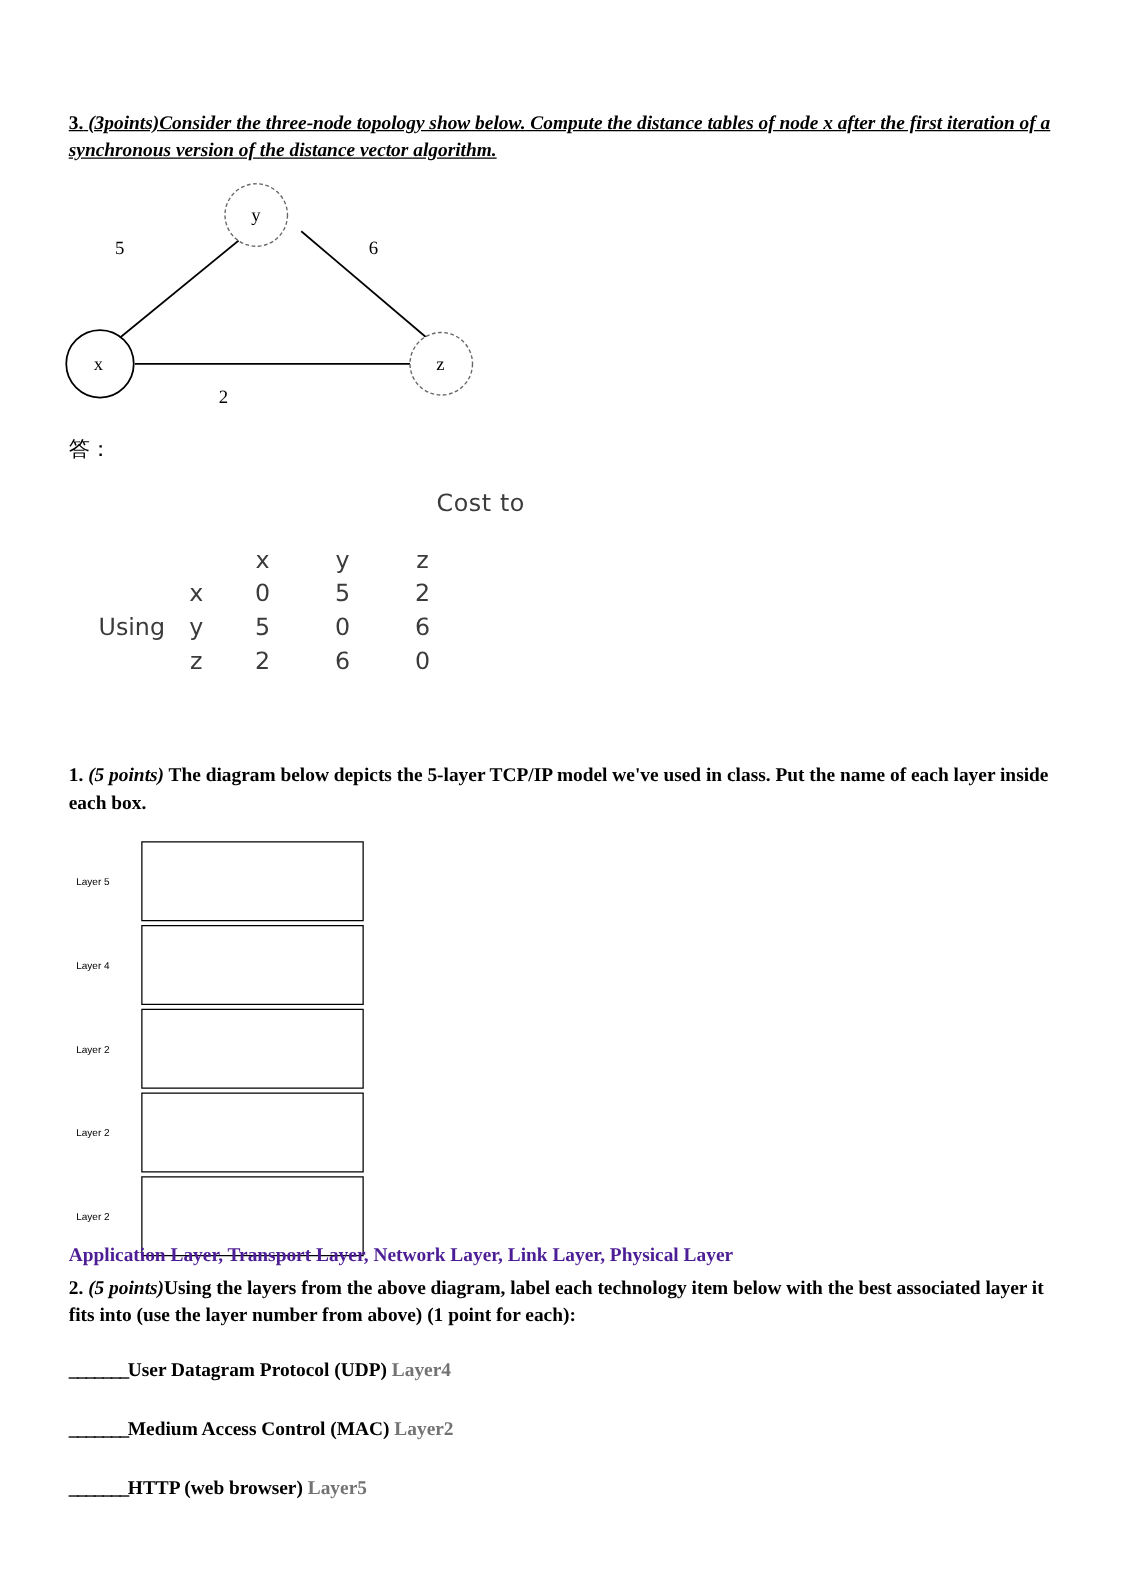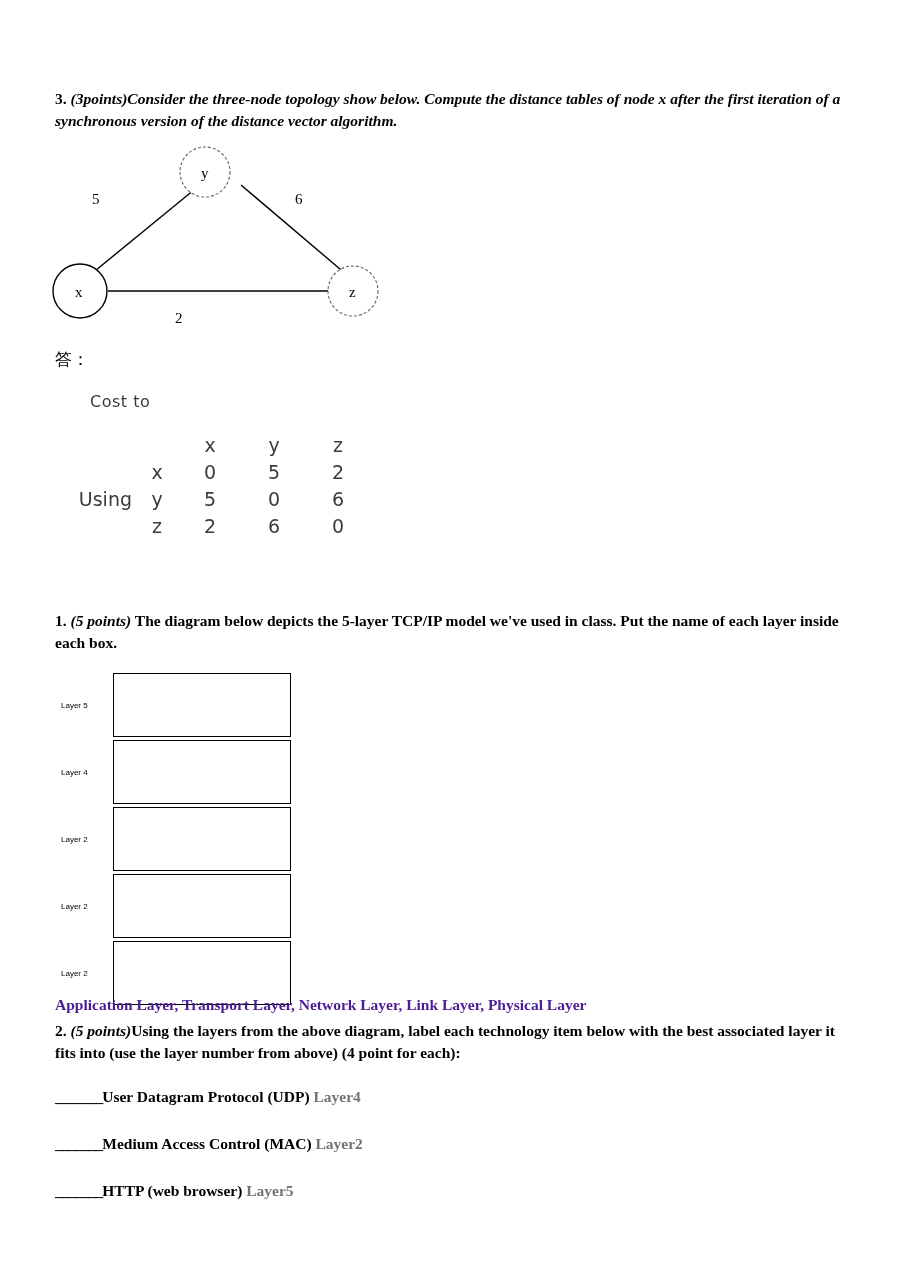--- a/index.html
+++ b/index.html
@@ -25,20 +25,21 @@
   
   .q3-text {
     position: absolute;
     left: 55px;
     top: 88px;
     width: 795px;
     font-size: 15.5px;
     font-weight: bold;
     font-style: italic;
     line-height: 1.45;
+    text-decoration: underline;
   }
   .q3-text .lead {
     font-style: normal;
   }
 
   
   .topology {
     position: absolute;
     left: 45px;
     top: 145px;
@@ -68,22 +69,22 @@
   
   .dist-table {
     position: absolute;
     left: 60px;
     top: 392px;
     width: 360px;
     font-family: "DejaVu Sans", sans-serif;
     color: #3b3b3b;
   }
   .cost-to {
-    text-align: left;
-    font-size: 16px;
+    text-align: right;
+    font-size: 19px;
     letter-spacing: 0.5px;
     margin-left: 30px;
     color: #3b3b3b;
   }
   .dist-grid {
     margin-top: 22px;
     display: grid;
     grid-template-columns: 76px 42px 64px 64px 64px;
     row-gap: 2px;
     font-size: 19px;
@@ -272,21 +273,21 @@
     <div class="layer-row">
       <div class="layer-name">Layer 2</div>
       <div class="layer-box"></div>
     </div>
   </div>
 
   <div class="layer-answer">Application Layer, Transport Layer, Network Layer, Link Layer, Physical Layer</div>
 
   <div class="q2-text">
     <span>2.</span>
-    <span class="pts">(5 points)</span><span>Using the layers from the above diagram, label each technology item below with the best associated layer it fits into (use the layer number from above) (4 point for each):</span>
+    <span class="pts">(5 points)</span><span>Using the layers from the above diagram, label each technology item below with the best associated layer it fits into (use the layer number from above) (1 point for each):</span>
   </div>
 
   <div class="item-list">
     <div class="item-row">
       <span class="blank">_______</span><span>User Datagram Protocol (UDP)</span>
       <span class="ans-blue">Layer4</span>
     </div>
     <div class="item-row">
       <span class="blank">_______</span><span>Medium Access Control (MAC)</span>
       <span class="ans-blue">Layer2</span>

